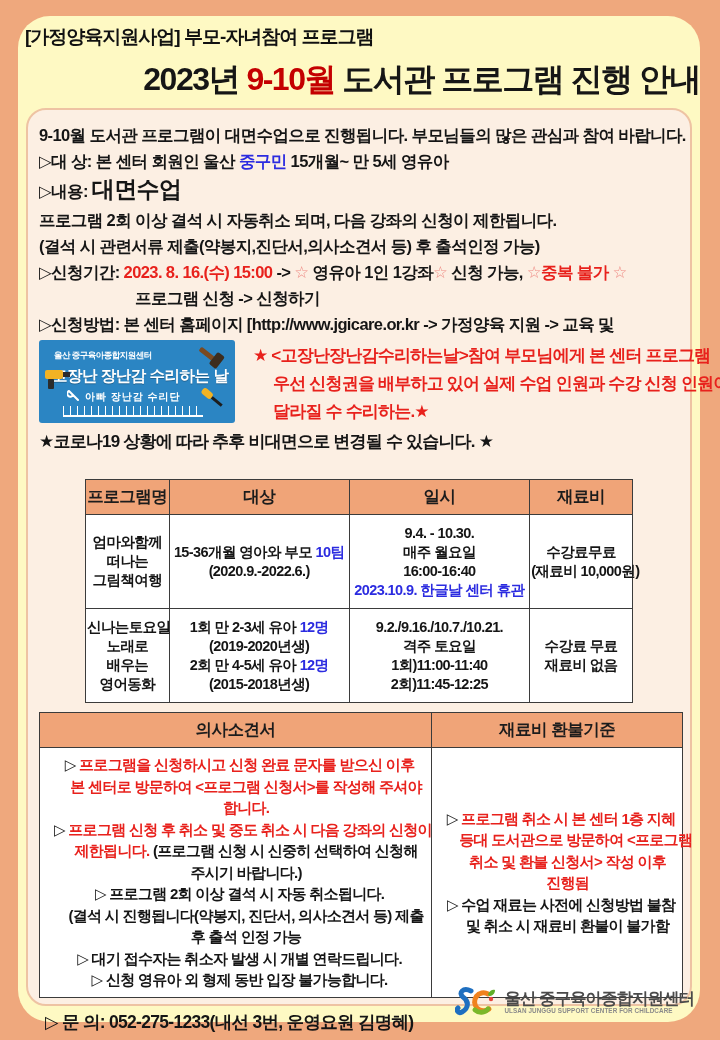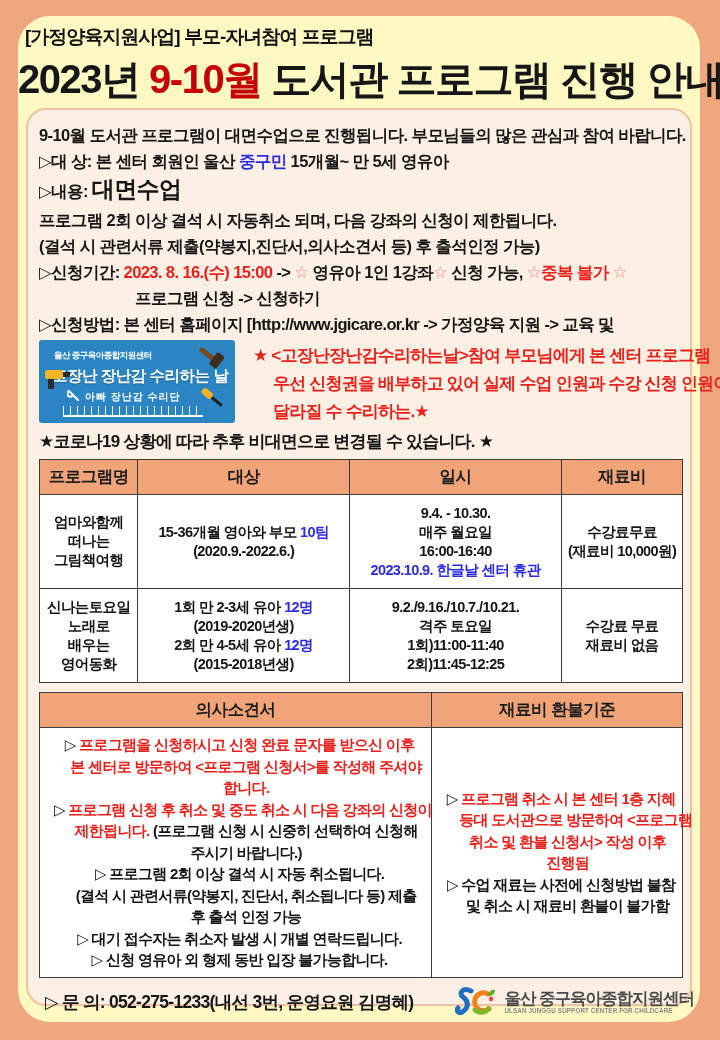--- a/index.html
+++ b/index.html
@@ -15,22 +15,22 @@
     position:absolute;left:18px;top:16px;width:682px;height:1006px;
     background:#fef9c3;
     border-radius:32px;
   }
   .pre-title{
     position:absolute;left:7px;top:8px;
     font-size:19px;font-weight:800;letter-spacing:-1px;color:#111;
     white-space:nowrap;
   }
   .main-title{
-    position:absolute;left:0;top:36px;width:100%;
-    text-align:center;font-size:40px;font-weight:800;letter-spacing:-1.5px;color:#161616;
+    position:absolute;left:0;top:42px;width:100%;
+    text-align:right;font-size:32px;font-weight:800;letter-spacing:-1.5px;color:#161616;
     white-space:nowrap;
   }
   .main-title .t-red{color:#c40000;}
   .box{
     position:absolute;left:8px;top:92px;width:666px;height:898px;
     box-sizing:border-box;
     background:#fcefe3;border:2px solid #eec3a3;border-radius:20px;
     padding:12px 11px 10px 11px;
   }
   
@@ -64,21 +64,21 @@
   .svg-screwdriver{right:6px;top:44px;}
   .svg-wrench{left:28px;top:48px;}
   .star-notice{
     margin-left:18px;padding-top:2px;
     font-size:17px;font-weight:800;letter-spacing:-0.8px;
   }
   .star-notice .ln{line-height:28px;}
   .star-notice .ind{margin-left:20px;}
   .corona{margin-top:4px;font-size:17px;font-weight:800;letter-spacing:-0.8px;line-height:24px;}
   table{border-collapse:collapse;margin:0 auto;table-layout:fixed;}
-  .ptable{width:644px;margin-top:5px;}
+  .ptable{width:548px;margin-top:25px;}
   .ntable{width:644px;margin-top:9px;}
   th,td{border:1px solid #3b3b3b;box-sizing:border-box;}
   th{
     background:#f0a478;height:35px;
     font-size:16.5px;font-weight:800;letter-spacing:-0.5px;color:#1c1c1c;
   }
   .ptable td{
     background:#fff;height:94px;text-align:center;vertical-align:middle;
     font-size:14.5px;font-weight:700;letter-spacing:-0.6px;
   }
@@ -238,21 +238,21 @@
       <tbody>
         <tr>
           <td class="note-cell">
               <div class="ln"><span class="sg-n">▷ </span><span class="sg-r">프로그램을 신청하시고 신청 완료 문자를 받으신 이후</span></div>
               <div class="ln ind"><span class="sg-r">본 센터로 방문하여 &lt;프로그램 신청서&gt;를 작성해 주셔야</span></div>
               <div class="ln ind"><span class="sg-r">합니다.</span></div>
               <div class="ln"><span class="sg-n">▷ </span><span class="sg-r">프로그램 신청 후 취소 및 중도 취소 시 다음 강좌의 신청이</span></div>
               <div class="ln ind"><span class="sg-r">제한됩니다.</span><span class="sg-n"> (프로그램 신청 시 신중히 선택하여 신청해</span></div>
               <div class="ln ind"><span class="sg-n">주시기 바랍니다.)</span></div>
               <div class="ln"><span class="sg-n">▷ 프로그램 2회 이상 결석 시 자동 취소됩니다.</span></div>
-              <div class="ln ind"><span class="sg-n">(결석 시 관련서류(약봉지, 진단서, 취소됩니다 등) 제출</span></div>
+              <div class="ln ind"><span class="sg-n">(결석 시 진행됩니다(약봉지, 진단서, 의사소견서 등) 제출</span></div>
               <div class="ln ind"><span class="sg-n">후 출석 인정 가능</span></div>
               <div class="ln"><span class="sg-n">▷ 대기 접수자는 취소자 발생 시 개별 연락드립니다.</span></div>
               <div class="ln"><span class="sg-n">▷ 신청 영유아 외 형제 동반 입장 불가능합니다.</span></div>
             </td>
           <td class="note-cell">
               <div class="ln"><span class="sg-n">▷ </span><span class="sg-r">프로그램 취소 시 본 센터 1층 지혜</span></div>
               <div class="ln ind"><span class="sg-r">등대 도서관으로 방문하여 &lt;프로그램</span></div>
               <div class="ln ind"><span class="sg-r">취소 및  환불 신청서&gt; 작성 이후</span></div>
               <div class="ln ind"><span class="sg-r">진행됨</span></div>
               <div class="ln"><span class="sg-n">▷ 수업 재료는 사전에 신청방법 불참</span></div>

